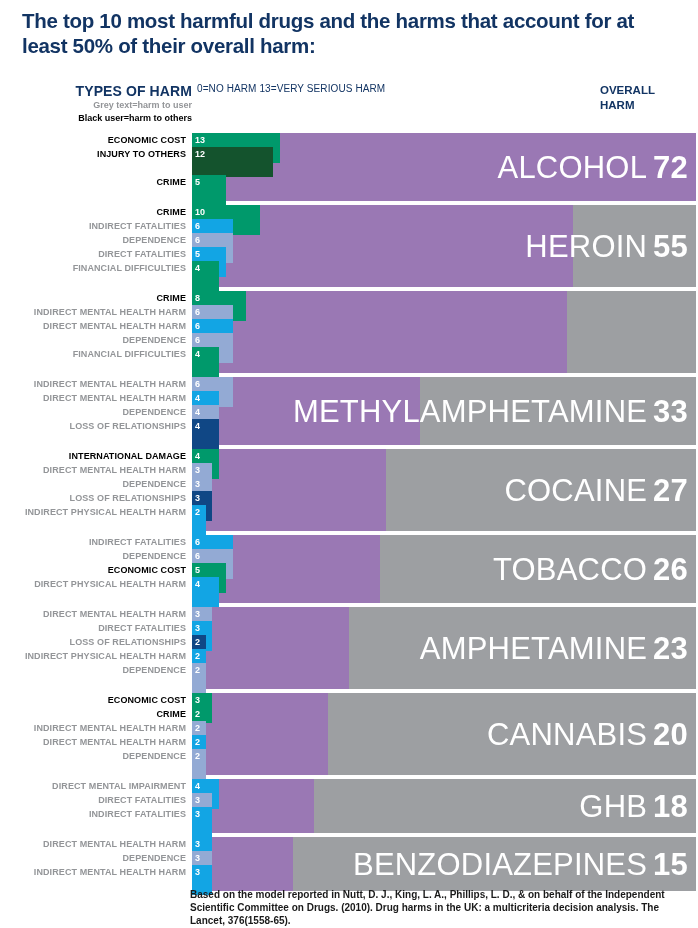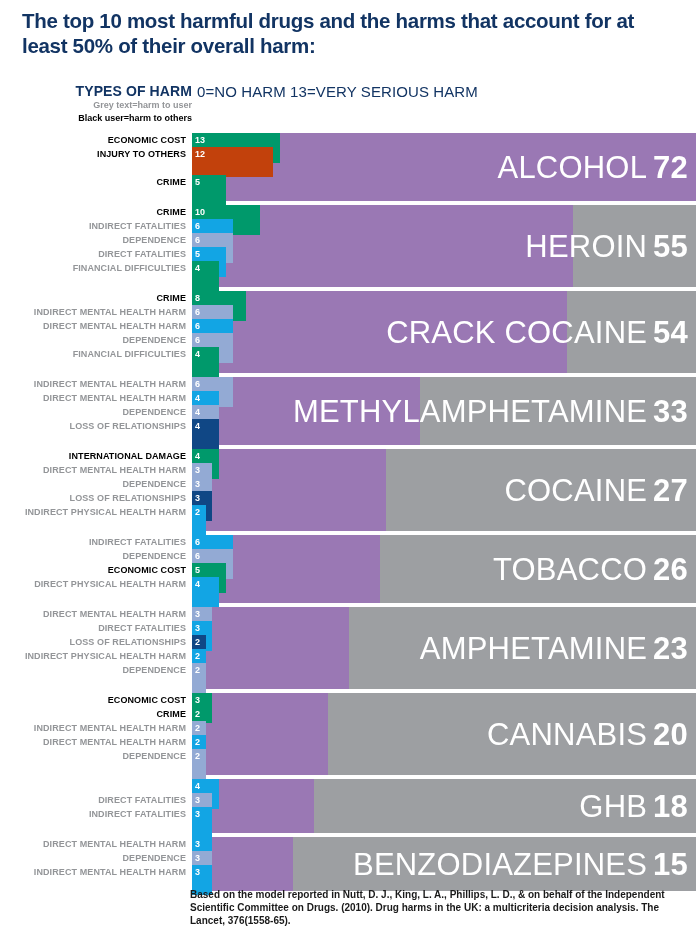--- a/index.html
+++ b/index.html
@@ -28,21 +28,21 @@
     left: 0px; top: 83px; width: 192px;
     text-align: right;
     color: #123463;
     font-size: 14px; font-weight: bold;
     letter-spacing: .1px;
   }
   .hdr-scale {
     position: absolute;
     left: 197px; top: 83px;
     color: #123463;
-    font-size: 15px; font-weight: normal;
+    font-size: 10px; font-weight: normal;
     letter-spacing: .1px;
   }
   .hdr-legend-grey {
     position: absolute;
     left: 0px; top: 100px; width: 192px;
     text-align: right;
     color: #939598; font-size: 9px; font-weight: bold;
   }
   .hdr-legend-black {
     position: absolute;
@@ -132,35 +132,36 @@
 <body>
 
 <div id="root">
 
   <div class="title">The top 10 most harmful drugs and the harms that account for at least 50% of their overall harm:</div>
 
   <div class="hdr-types">TYPES OF HARM</div>
   <div class="hdr-scale">0=NO HARM   13=VERY SERIOUS HARM</div>
   <div class="hdr-legend-grey">Grey text=harm to user</div>
   <div class="hdr-legend-black">Black user=harm to others</div>
+  <div class="hdr-overall">OVERALL<br>HARM</div>
 
   <div id="chart-area">
       <div class="drug-block" style="top: 133px; height: 68px; width: 696px;">
         <div class="band" style="background: rgb(157, 159, 162); width: 504px;"></div>
         <div class="band-purple" style="background: rgb(154, 120, 180); width: 504px;"></div>
         <div class="drug-name"><span>ALCOHOL</span><span class="score">72</span></div>
         <div class="harm-row" style="top: 0px;">
           <div class="harm-label others">ECONOMIC COST</div>
           <div class="harm-bar" style="background: rgb(0, 153, 107); width: 88px;">
             <span class="harm-val">13</span>
           </div>
         </div>
         <div class="harm-row" style="top: 14px;">
           <div class="harm-label others">INJURY TO OTHERS</div>
-          <div class="harm-bar" style="background: #c2410c; width: 81px;">
+          <div class="harm-bar" style="background: #14532d; width: 81px;">
             <span class="harm-val">12</span>
           </div>
         </div>
         <div class="harm-row" style="top: 42px;">
           <div class="harm-label others">CRIME</div>
           <div class="harm-bar" style="background: rgb(0, 153, 107); width: 34px;">
             <span class="harm-val">5</span>
           </div>
         </div>
       </div>
@@ -195,21 +196,20 @@
         <div class="harm-row" style="top: 56px;">
           <div class="harm-label user">FINANCIAL DIFFICULTIES</div>
           <div class="harm-bar" style="background: rgb(0, 153, 107); width: 27px;">
             <span class="harm-val">4</span>
           </div>
         </div>
       </div>
       <div class="drug-block" style="top: 291px; height: 82px; width: 696px;">
         <div class="band" style="background: rgb(157, 159, 162); width: 504px;"></div>
         <div class="band-purple" style="background: rgb(154, 120, 180); width: 375px;"></div>
-        <div class="drug-name"><span>CRACK COCAINE</span><span class="score">54</span></div>
         <div class="harm-row" style="top: 0px;">
           <div class="harm-label others">CRIME</div>
           <div class="harm-bar" style="background: rgb(0, 153, 107); width: 54px;">
             <span class="harm-val">8</span>
           </div>
         </div>
         <div class="harm-row" style="top: 14px;">
           <div class="harm-label user">INDIRECT MENTAL HEALTH HARM</div>
           <div class="harm-bar" style="background: rgb(147, 170, 212); width: 41px;">
             <span class="harm-val">6</span>
@@ -395,20 +395,21 @@
           <div class="harm-bar" style="background: rgb(147, 170, 212); width: 14px;">
             <span class="harm-val">2</span>
           </div>
         </div>
       </div>
       <div class="drug-block" style="top: 779px; height: 54px; width: 696px;">
         <div class="band" style="background: rgb(157, 159, 162); width: 504px;"></div>
         <div class="band-purple" style="background: rgb(154, 120, 180); width: 122px;"></div>
         <div class="drug-name"><span>GHB</span><span class="score">18</span></div>
         <div class="harm-row" style="top: 0px;">
+          <div class="harm-label user">DIRECT MENTAL IMPAIRMENT</div>
           <div class="harm-bar" style="background: rgb(18, 165, 228); width: 27px;">
             <span class="harm-val">4</span>
           </div>
         </div>
         <div class="harm-row" style="top: 14px;">
           <div class="harm-label user">DIRECT FATALITIES</div>
           <div class="harm-bar" style="background: rgb(147, 170, 212); width: 20px;">
             <span class="harm-val">3</span>
           </div>
         </div>

